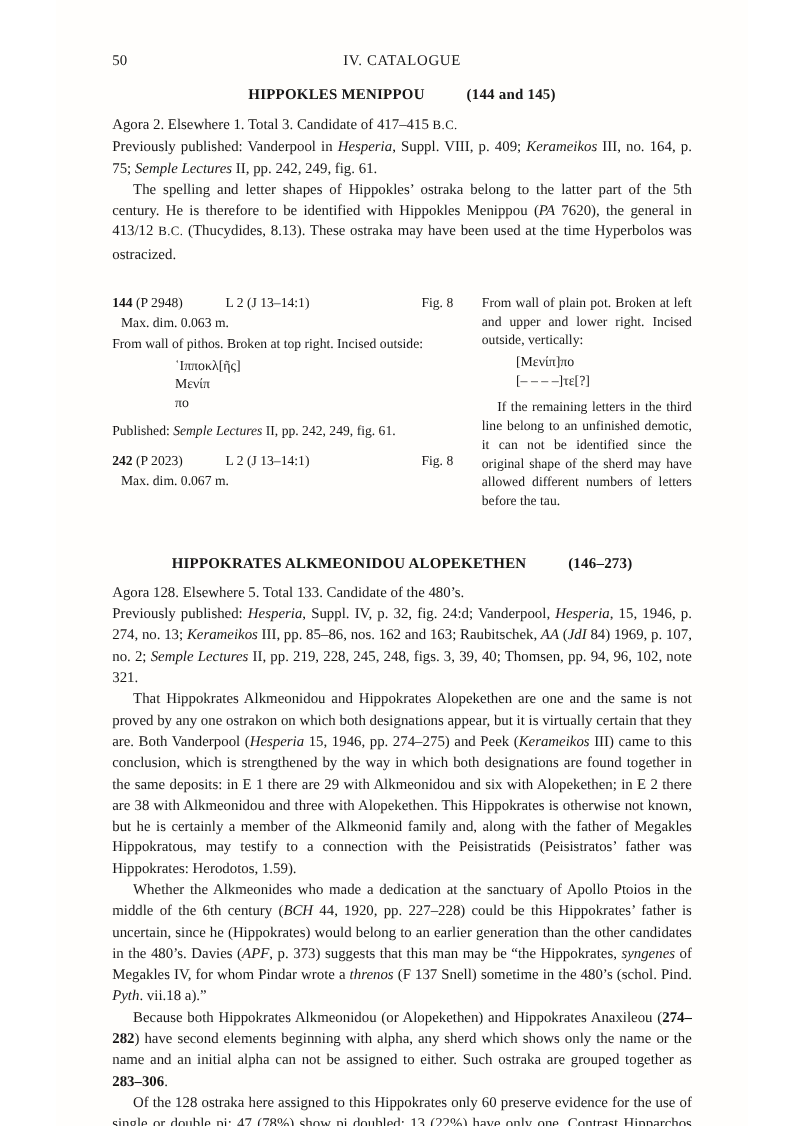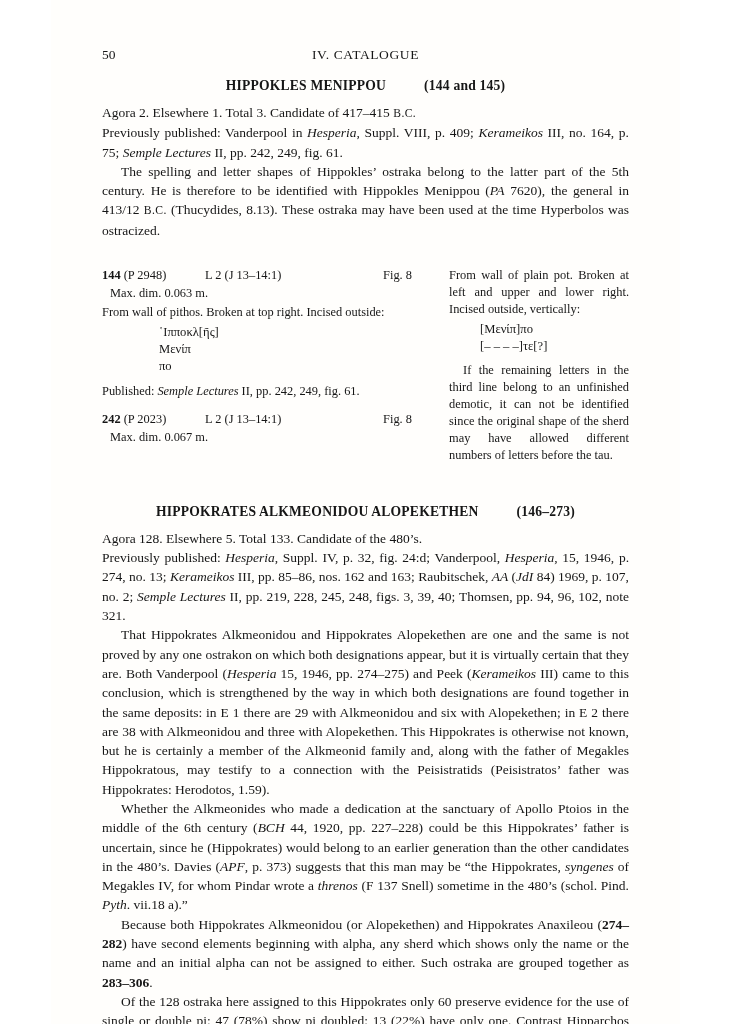--- a/index.html
+++ b/index.html
@@ -27,21 +27,21 @@
     font-size: 13.6px; font-weight: bold; text-align: center;
     letter-spacing: 0.2px; margin: 0 0 9px 0;
   }
   .heading-range { margin-left: 38px; }
 
   
   .body { font-size: 13.5px; line-height: 19.3px; text-align: justify; margin: 0; }
   .indent { text-indent: 19px; }
 
   
-  .columns { display: flex; gap: 37px; margin-top: 27px; }
+  .columns { display: flex; gap: 26px; margin-top: 27px; }
   .col-left { flex: 0 0 310px; width: 310px; }
   .col-right { flex: 1; min-width: 0; }
 
   .entry-head {
     display: grid; grid-template-columns: 103px 1fr auto;
     font-size: 12.4px; line-height: 17px; align-items: baseline;
   }
   .e-num { font-weight: bold; }
   .e-fig { text-align: left; }
 

